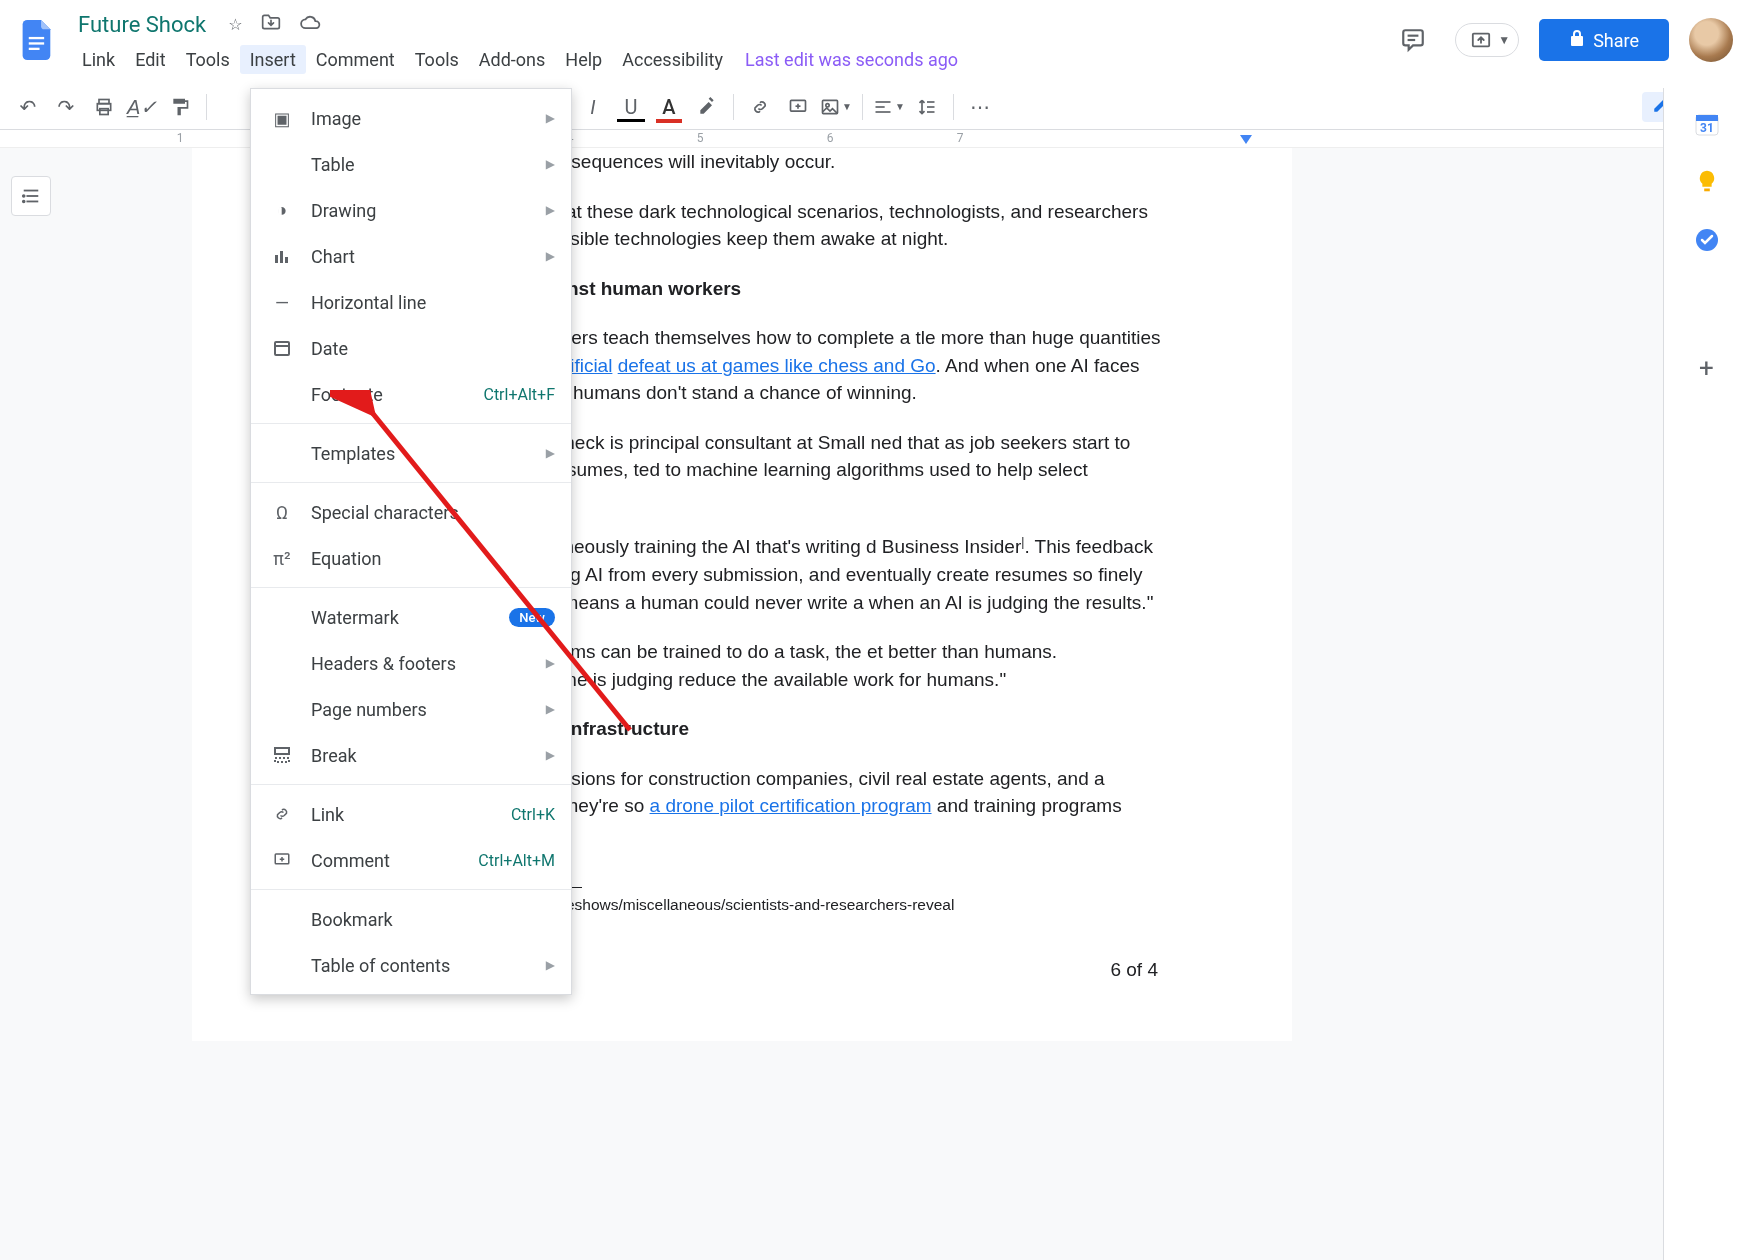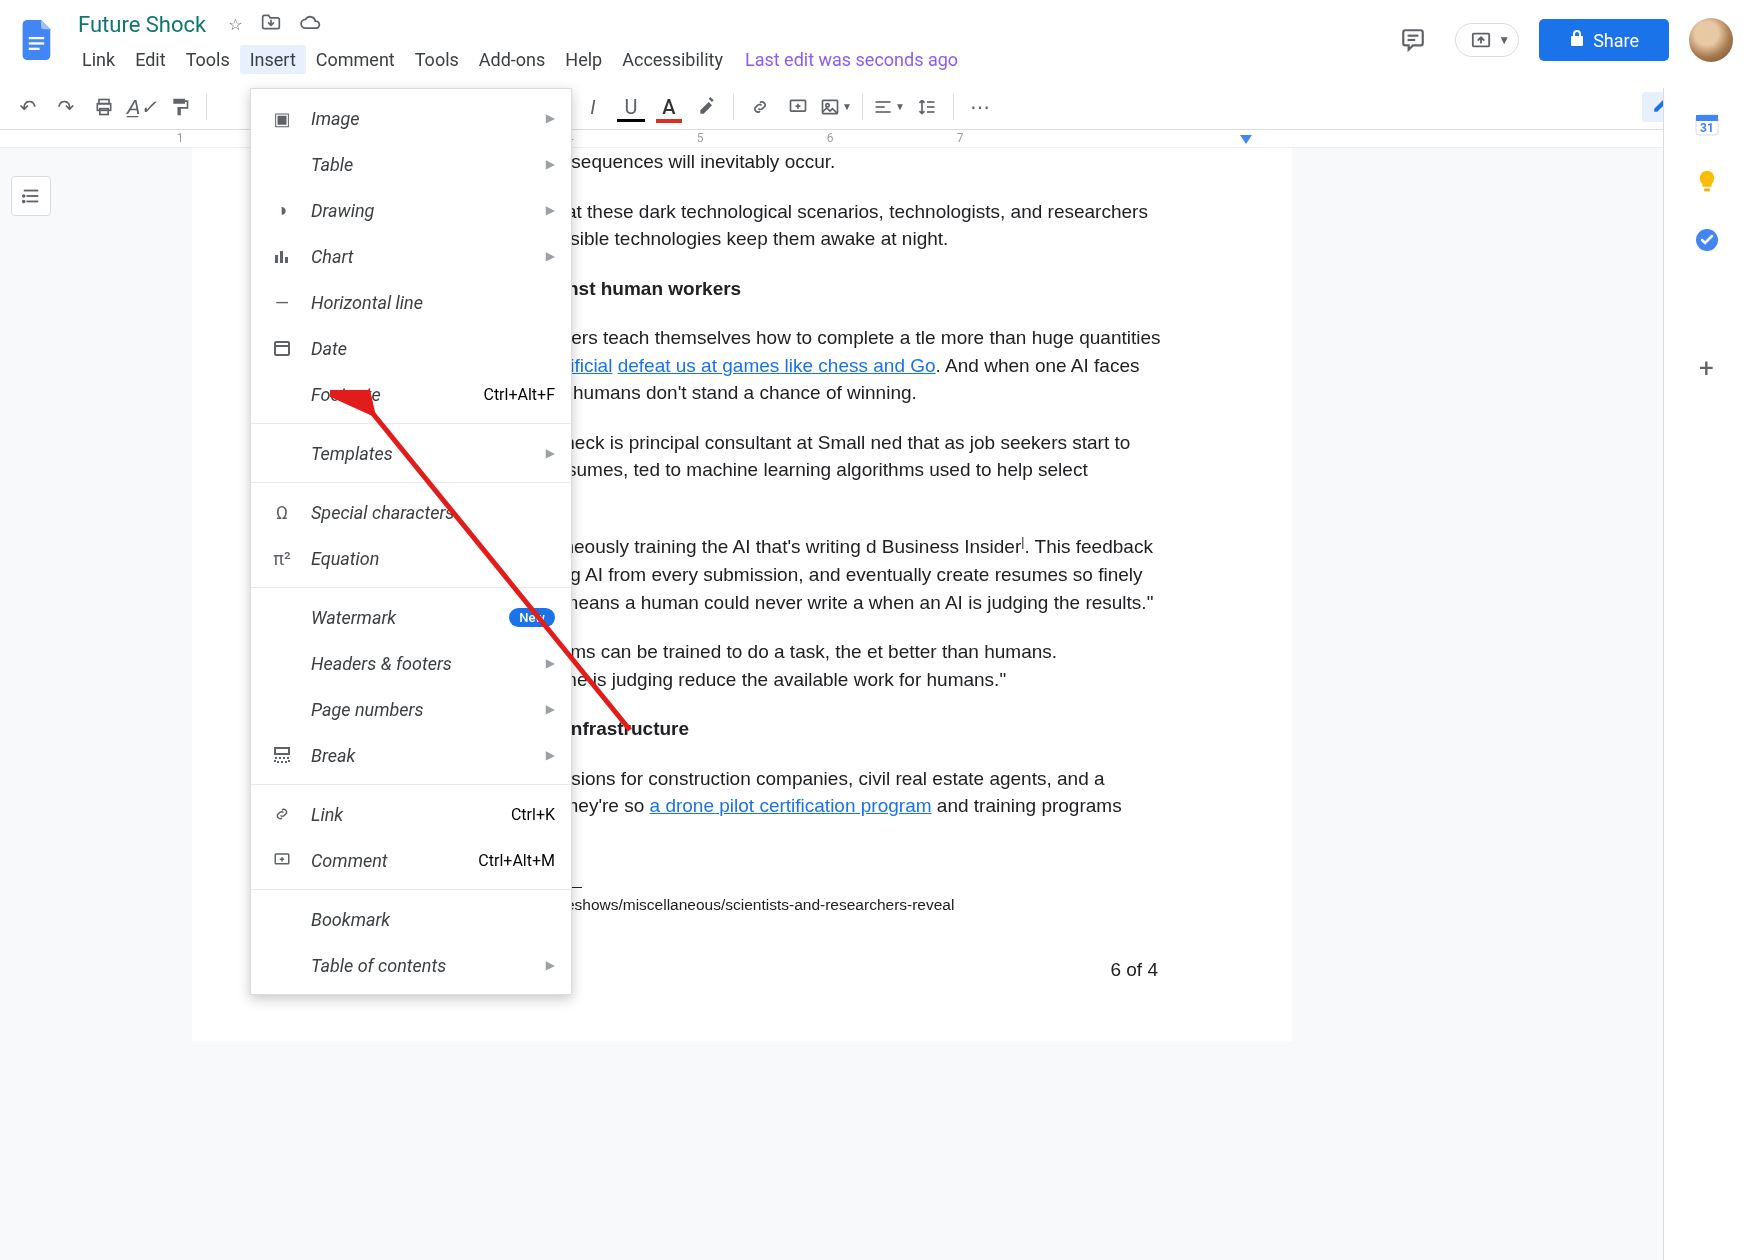--- a/index.html
+++ b/index.html
@@ -64,23 +64,23 @@
   .vscroll .thumb { position:absolute; left:2px; right:2px; top:0; height:380px; background:#c7c7c7; border-radius:6px;}
 
   
   .sidepanel { position:absolute; top:88px; right:0; width:86px; bottom:0; border-left:1px solid #dadce0; background:#fff; display:flex; flex-direction:column; align-items:center; padding-top:22px; gap:30px;}
   .side-icon { width:28px; height:28px; cursor:pointer; display:flex; align-items:center; justify-content:center;}
 
   
   .dropdown { position:absolute; left:250px; top:88px; width:322px; background:#fff; border:1px solid #dadce0; box-shadow:0 4px 12px rgba(0,0,0,0.22); padding:6px 0; font-size:18px; color:#3c4043; }
   .dd-item { display:flex; align-items:center; height:46px; padding:0 16px 0 16px; cursor:pointer; position:relative;}
   .dd-icon { width:30px; display:flex; justify-content:center; color:#5f6368; margin-right:14px; font-size:18px;}
-  .dd-label { flex:1;font-style:italic; }
+  .dd-label { flex:1; }
   .dd-arrow { color:#9aa0a6; font-size:12px; margin-left:8px;}
-  .dd-shortcut { color:#000000; font-size:16px; margin-left:8px;}
+  .dd-shortcut { color:#0f766e; font-size:16px; margin-left:8px;}
   .dd-sep { height:1px; background:#e8eaed; margin:6px 0; }
   .dd-new { background:#1a73e8; color:#fff; font-size:13px; border-radius:12px; padding:2px 10px; margin-left:8px; font-weight:500;}
 
   
   .arrow-svg { position:absolute; left:330px; top:390px; pointer-events:none; }
 
 </style>
 </head>
 <body>
 

